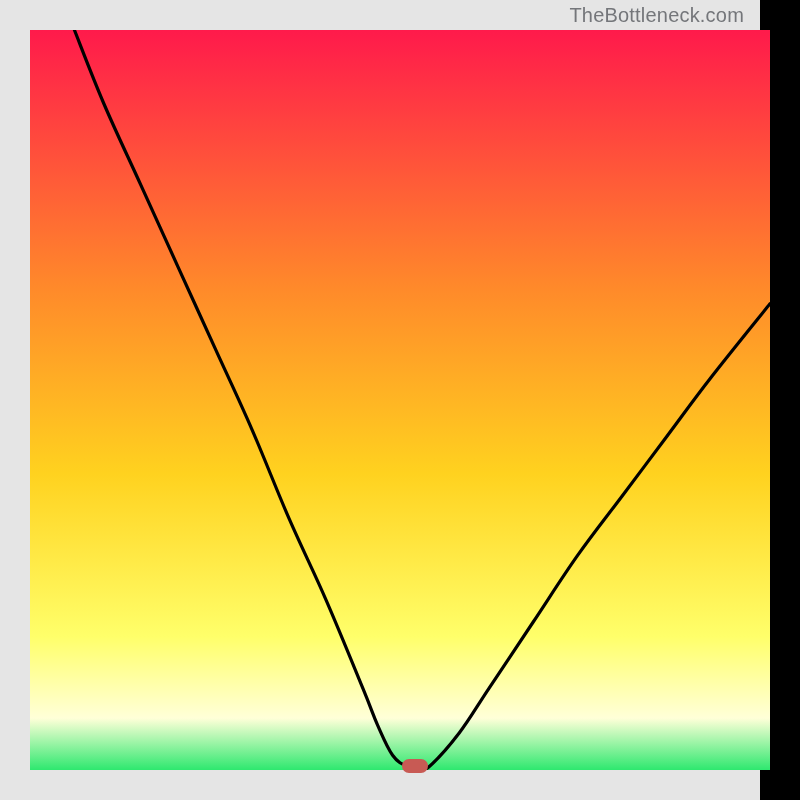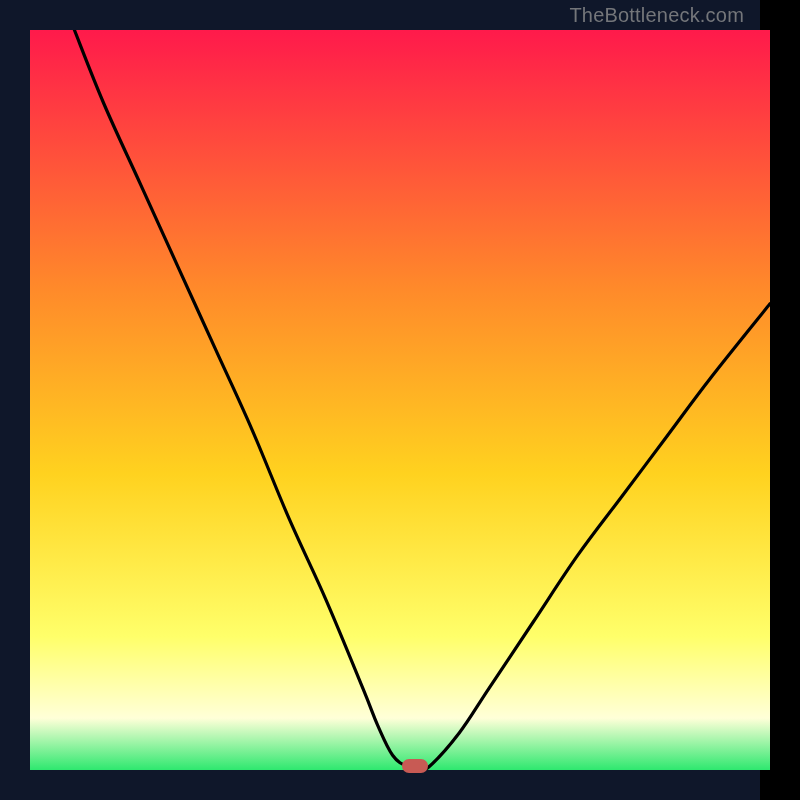--- a/index.html
+++ b/index.html
@@ -7,21 +7,21 @@
     padding: 0;
     width: 800px;
     height: 800px;
     background: #000;
     overflow: hidden;
   }
   .frame {
     position: relative;
     width: 760px;
     height: 800px;
-    background: #0f172a;
+    background: #e5e5e5;
   }
   .attribution {
     position: absolute;
     top: 4px;
     right: 16px;
     font-family: Arial, Helvetica, sans-serif;
     font-size: 20px;
     font-weight: 500;
     color: #74767a;
     letter-spacing: 0.2px;

